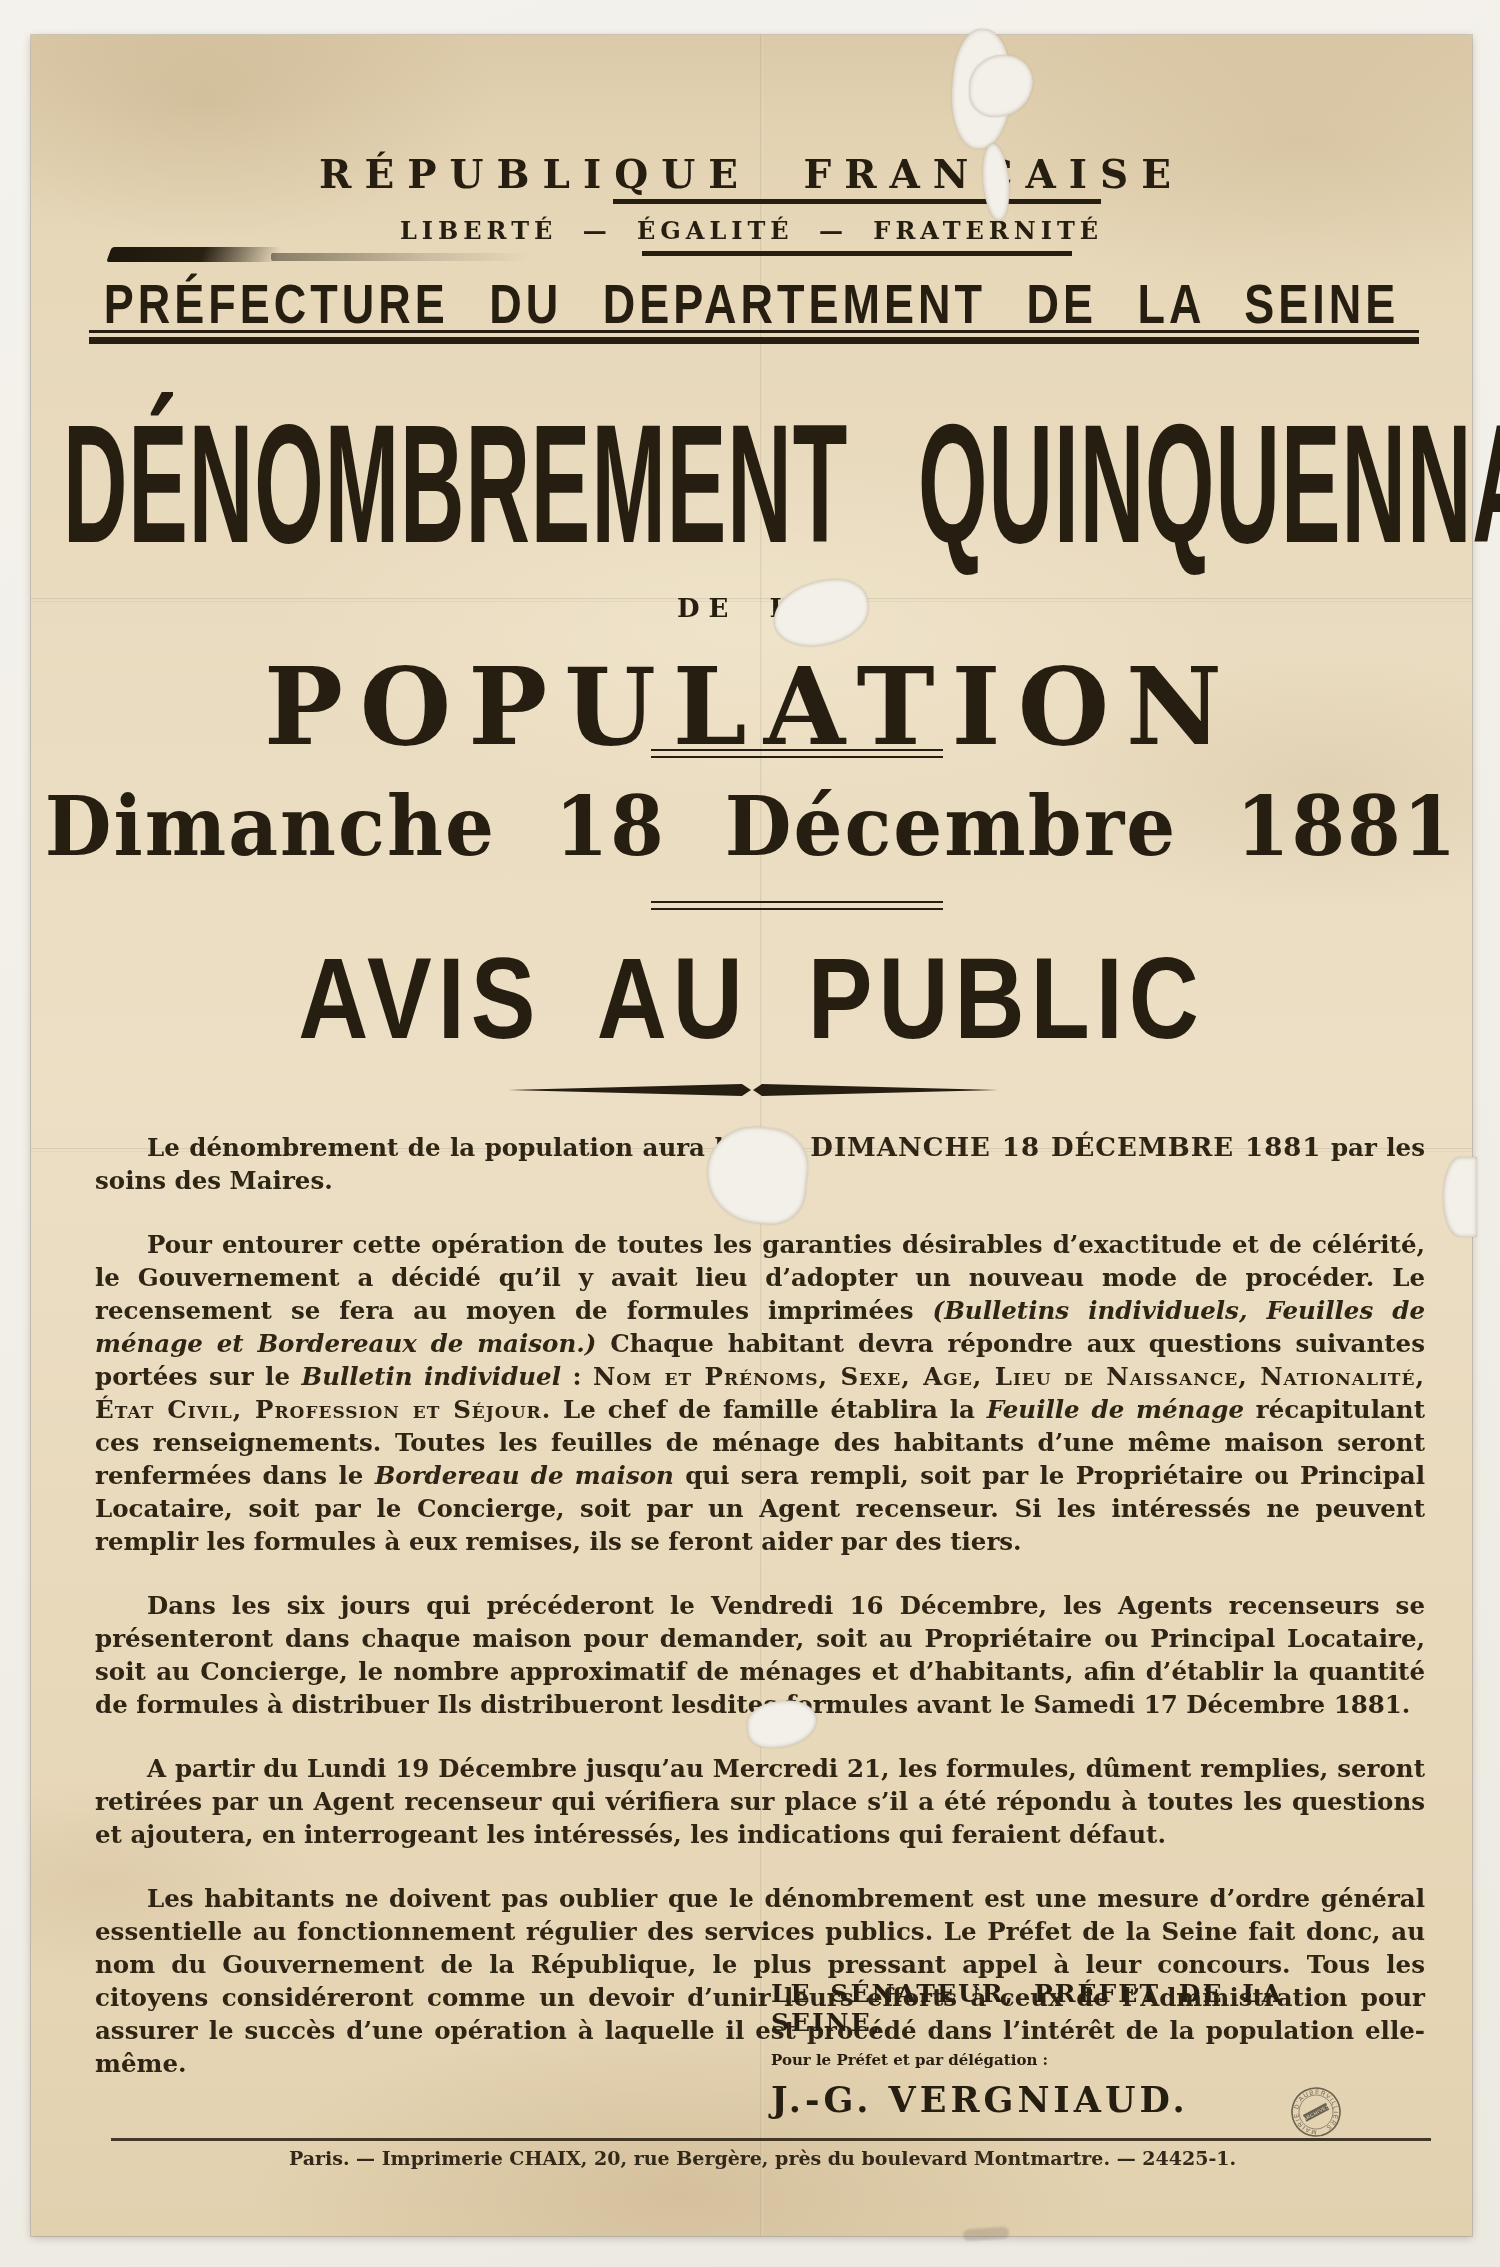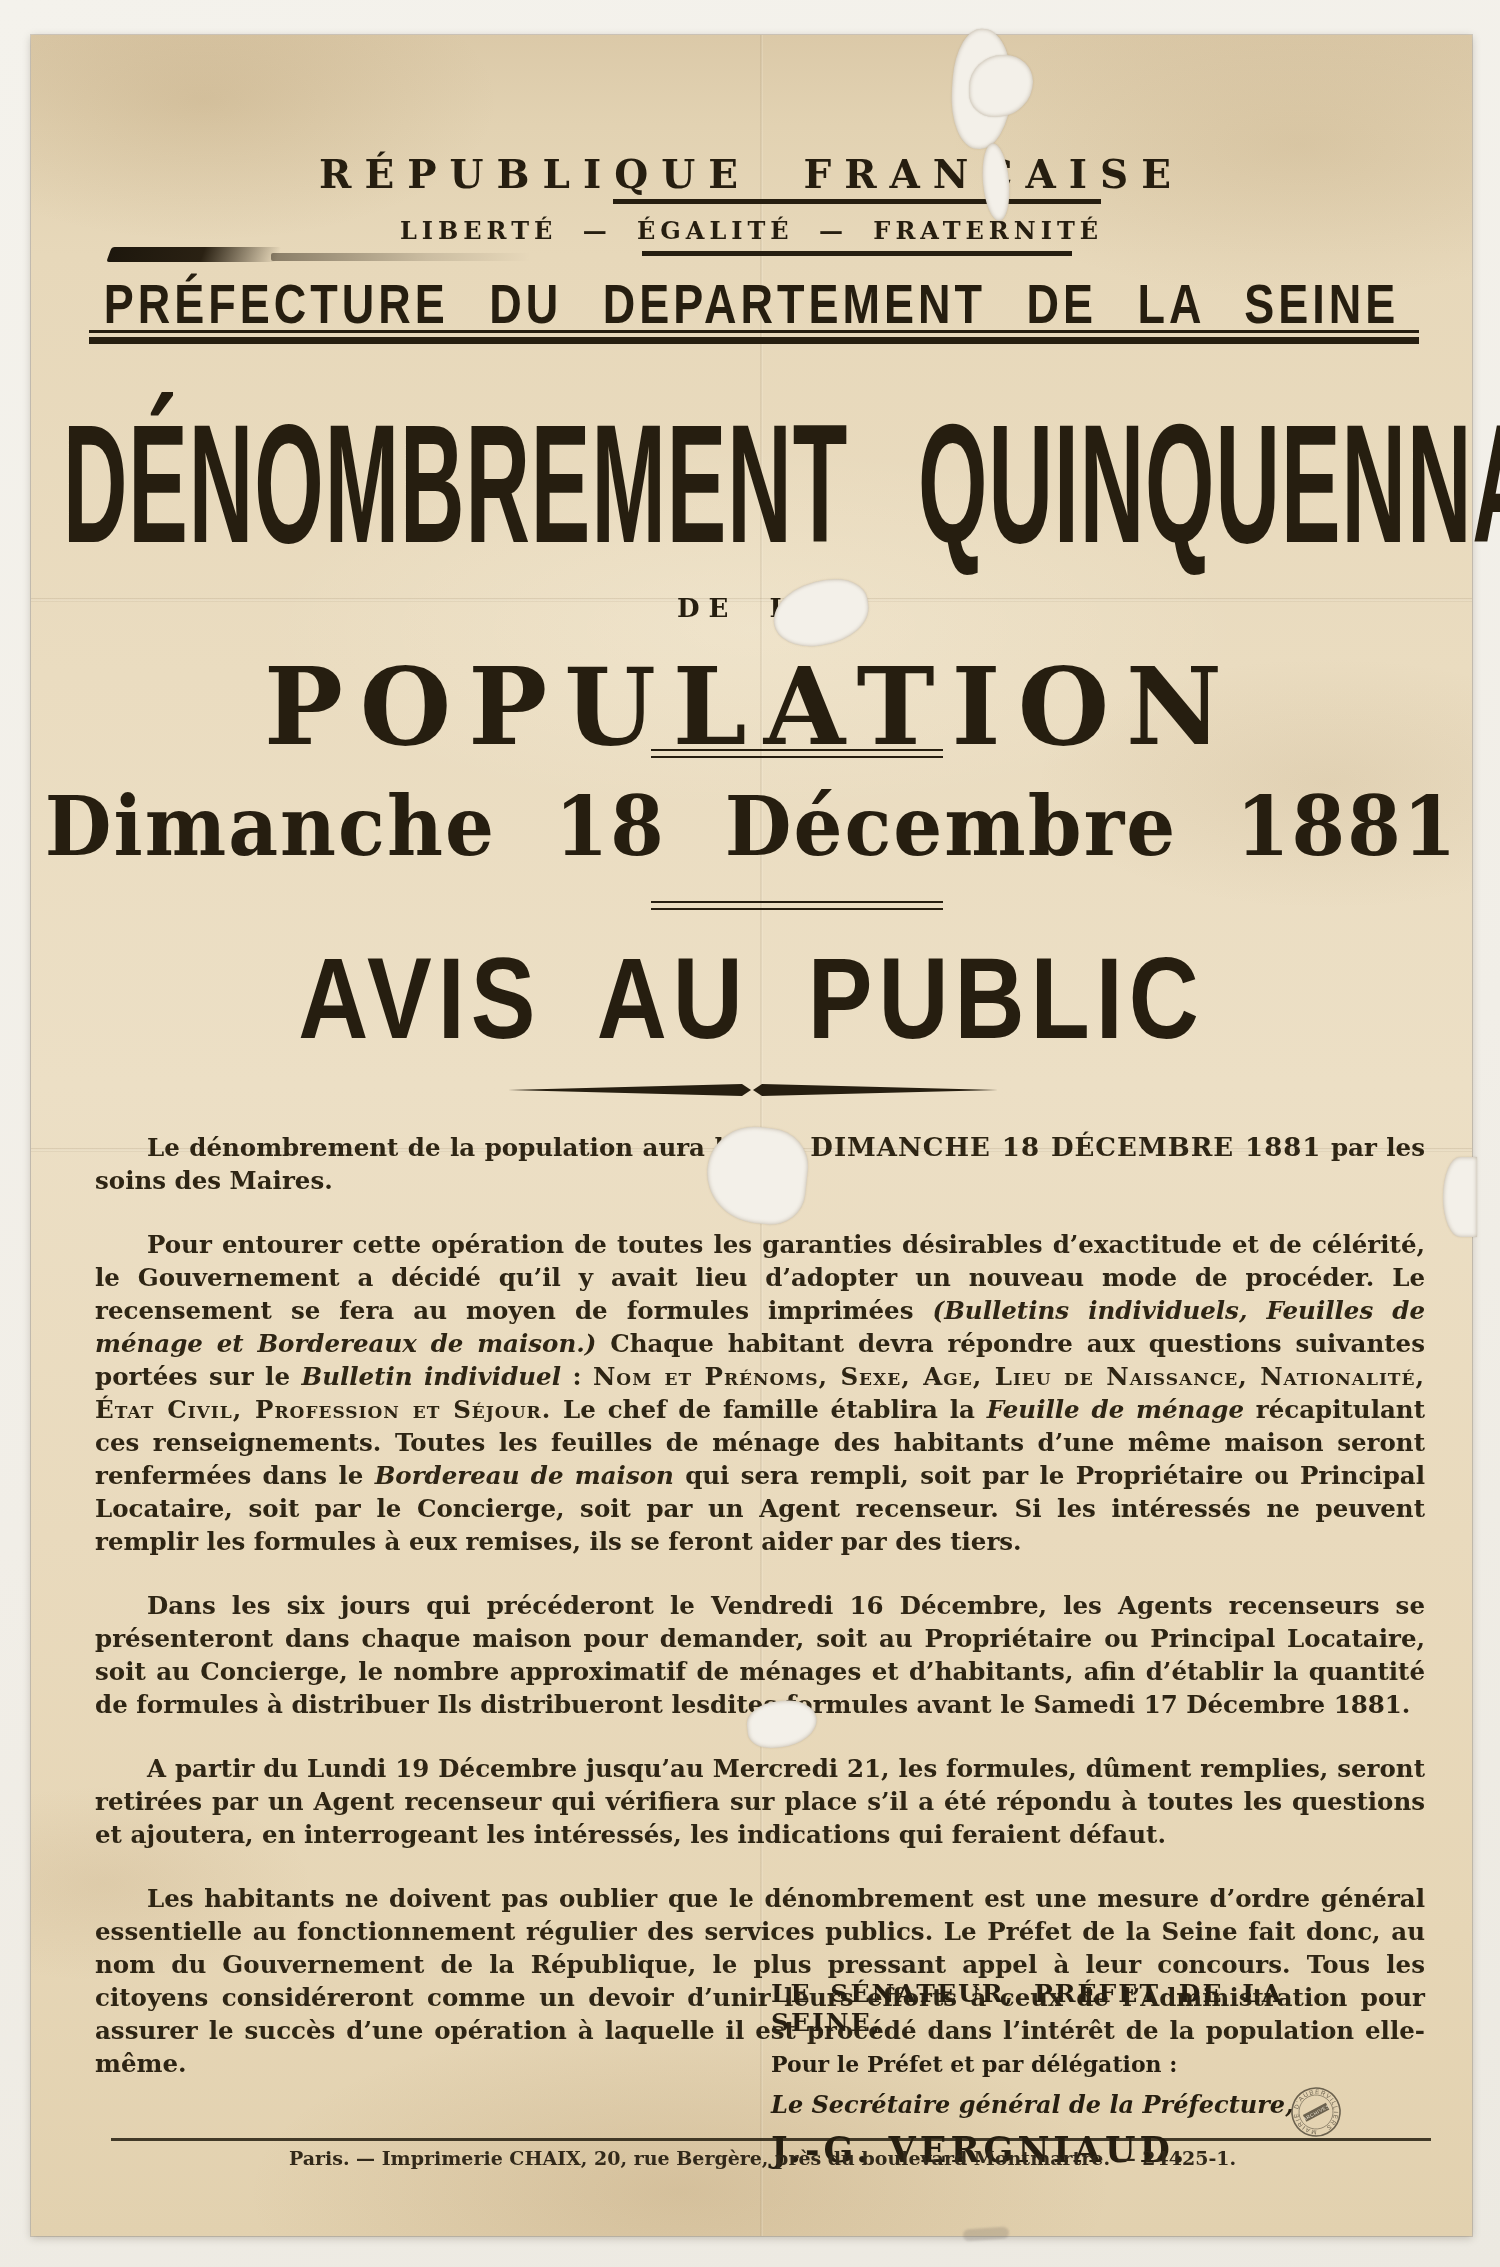--- a/index.html
+++ b/index.html
@@ -44,21 +44,21 @@
   .population{font-size:105px;font-weight:bold;letter-spacing:17px;}
   .dimanche{font-size:77px;font-weight:bold;letter-spacing:2px;word-spacing:30px;}
   .avis{font-family:"Liberation Sans","DejaVu Sans",sans-serif;font-size:97px;font-weight:bold;
         letter-spacing:6px;word-spacing:26px;}
   .bodytext{font-size:24.5px;font-weight:bold;line-height:33px;text-align:justify;color:#2e2514;}
   .bodytext p{margin:0 0 31px 0;text-indent:52px;}
   .it{font-style:italic;}
   .sc{font-variant:small-caps;letter-spacing:1px;}
   .dcaps{font-size:26px;letter-spacing:1px;}
   .sig1{font-size:25px;font-weight:bold;letter-spacing:2px;word-spacing:8px;}
-  .sig2{font-size:22px;font-weight:bold;}
+  .sig2{font-size:15px;font-weight:bold;}
   .sig3{font-size:24px;font-weight:bold;font-style:italic;}
   .sig4{font-size:35px;font-weight:bold;letter-spacing:4px;}
   .imprint{font-size:19px;font-weight:bold;color:#32291a;}
   .dblrule{border-top:3px solid #261e10;border-bottom:7px solid #261e10;height:4px;}
   .smalldbl{border-top:2px solid #261e10;border-bottom:2px solid #261e10;height:5px;}
   .pencil{position:absolute;left:963px;top:2228px;width:46px;height:12px;border-radius:6px;
           background:rgba(110,105,95,.25);filter:blur(1px);transform:rotate(-4deg);}
 </style>
 </head>
 <body>
@@ -111,21 +111,20 @@
       <p><span>Le dénombrement de la population aura lieu le </span><span class="dcaps">DIMANCHE 18 DÉCEMBRE 1881</span><span> par les soins des Maires.</span></p>
       <p><span>Pour entourer cette opération de toutes les garanties désirables d’exactitude et de célérité, le Gouvernement a décidé qu’il y avait lieu d’adopter un nouveau mode de procéder. Le recensement se fera au moyen de formules imprimées </span><span class="it">(Bulletins individuels, Feuilles de ménage et Bordereaux de maison.)</span><span> Chaque habitant devra répondre aux questions suivantes portées sur le </span><span class="it">Bulletin individuel</span><span> : </span><span class="sc">Nom et Prénoms, Sexe, Age, Lieu de Naissance, Nationalité, État Civil, Profession et Séjour.</span><span> Le chef de famille établira la </span><span class="it">Feuille de ménage</span><span> récapitulant ces renseignements. Toutes les feuilles de ménage des habitants d’une même maison seront renfermées dans le </span><span class="it">Bordereau de maison</span><span> qui sera rempli, soit par le Propriétaire ou Principal Locataire, soit par le Concierge, soit par un Agent recenseur. Si les intéressés ne peuvent remplir les formules à eux remises, ils se feront aider par des tiers.</span></p>
       <p><span>Dans les six jours qui précéderont le </span><span>Vendredi 16 Décembre,</span><span> les Agents recenseurs se présenteront dans chaque maison pour demander, soit au Propriétaire ou Principal Locataire, soit au Concierge, le nombre approximatif de ménages et d’habitants, afin d’établir la quantité de formules à distribuer Ils distribueront lesdites formules avant le </span><span>Samedi 17 Décembre 1881.</span></p>
       <p><span>A partir du </span><span>Lundi 19 Décembre</span><span> jusqu’au </span><span>Mercredi 21,</span><span> les formules, dûment remplies, seront retirées par un Agent recenseur qui vérifiera sur place s’il a été répondu à toutes les questions et ajoutera, en interrogeant les intéressés, les indications qui feraient défaut.</span></p>
       <p><span>Les habitants ne doivent pas oublier que le dénombrement est une mesure d’ordre général essentielle au fonctionnement régulier des services publics. Le Préfet de la Seine fait donc, au nom du Gouvernement de la République, le plus pressant appel à leur concours. Tous les citoyens considéreront comme un devoir d’unir leurs efforts à ceux de l’Administration pour assurer le succès d’une opération à laquelle il est procédé dans l’intérêt de la population elle-même.</span></p>
     </div>
 
     <div class="el" style="top:1944px;left:740px;width:640px;text-align:left;">
       <div class="sig1 ink">LE SÉNATEUR, PRÉFET DE LA SEINE,</div>
       <div class="sig2 ink" style="margin-top:14px;">Pour le Préfet et par délégation :</div>
-      <div class="sig3 ink" style="margin-top:13px;">Le Secrétaire général de la Préfecture,</div>
       <div class="sig4 ink" style="margin-top:10px;">J.-G. VERGNIAUD.</div>
     </div>
 
     <svg class="el" style="left:1258px;top:2050px;transform:rotate(-28deg);opacity:.8;" width="54" height="54" viewBox="0 0 54 54">
       <circle cx="27" cy="27" r="24" fill="none" stroke="#4d4536" stroke-width="1.6"></circle>
       <circle cx="27" cy="27" r="17" fill="none" stroke="#4d4536" stroke-width="0.6"></circle>
       <defs>
           <path id="stampring" d="M 27 45 A 18 18 0 1 1 27.01 45"></path>
         </defs>
       <text font-size="6.2" letter-spacing="1.2" fill="#4d4536" font-family="Liberation Sans, sans-serif">

